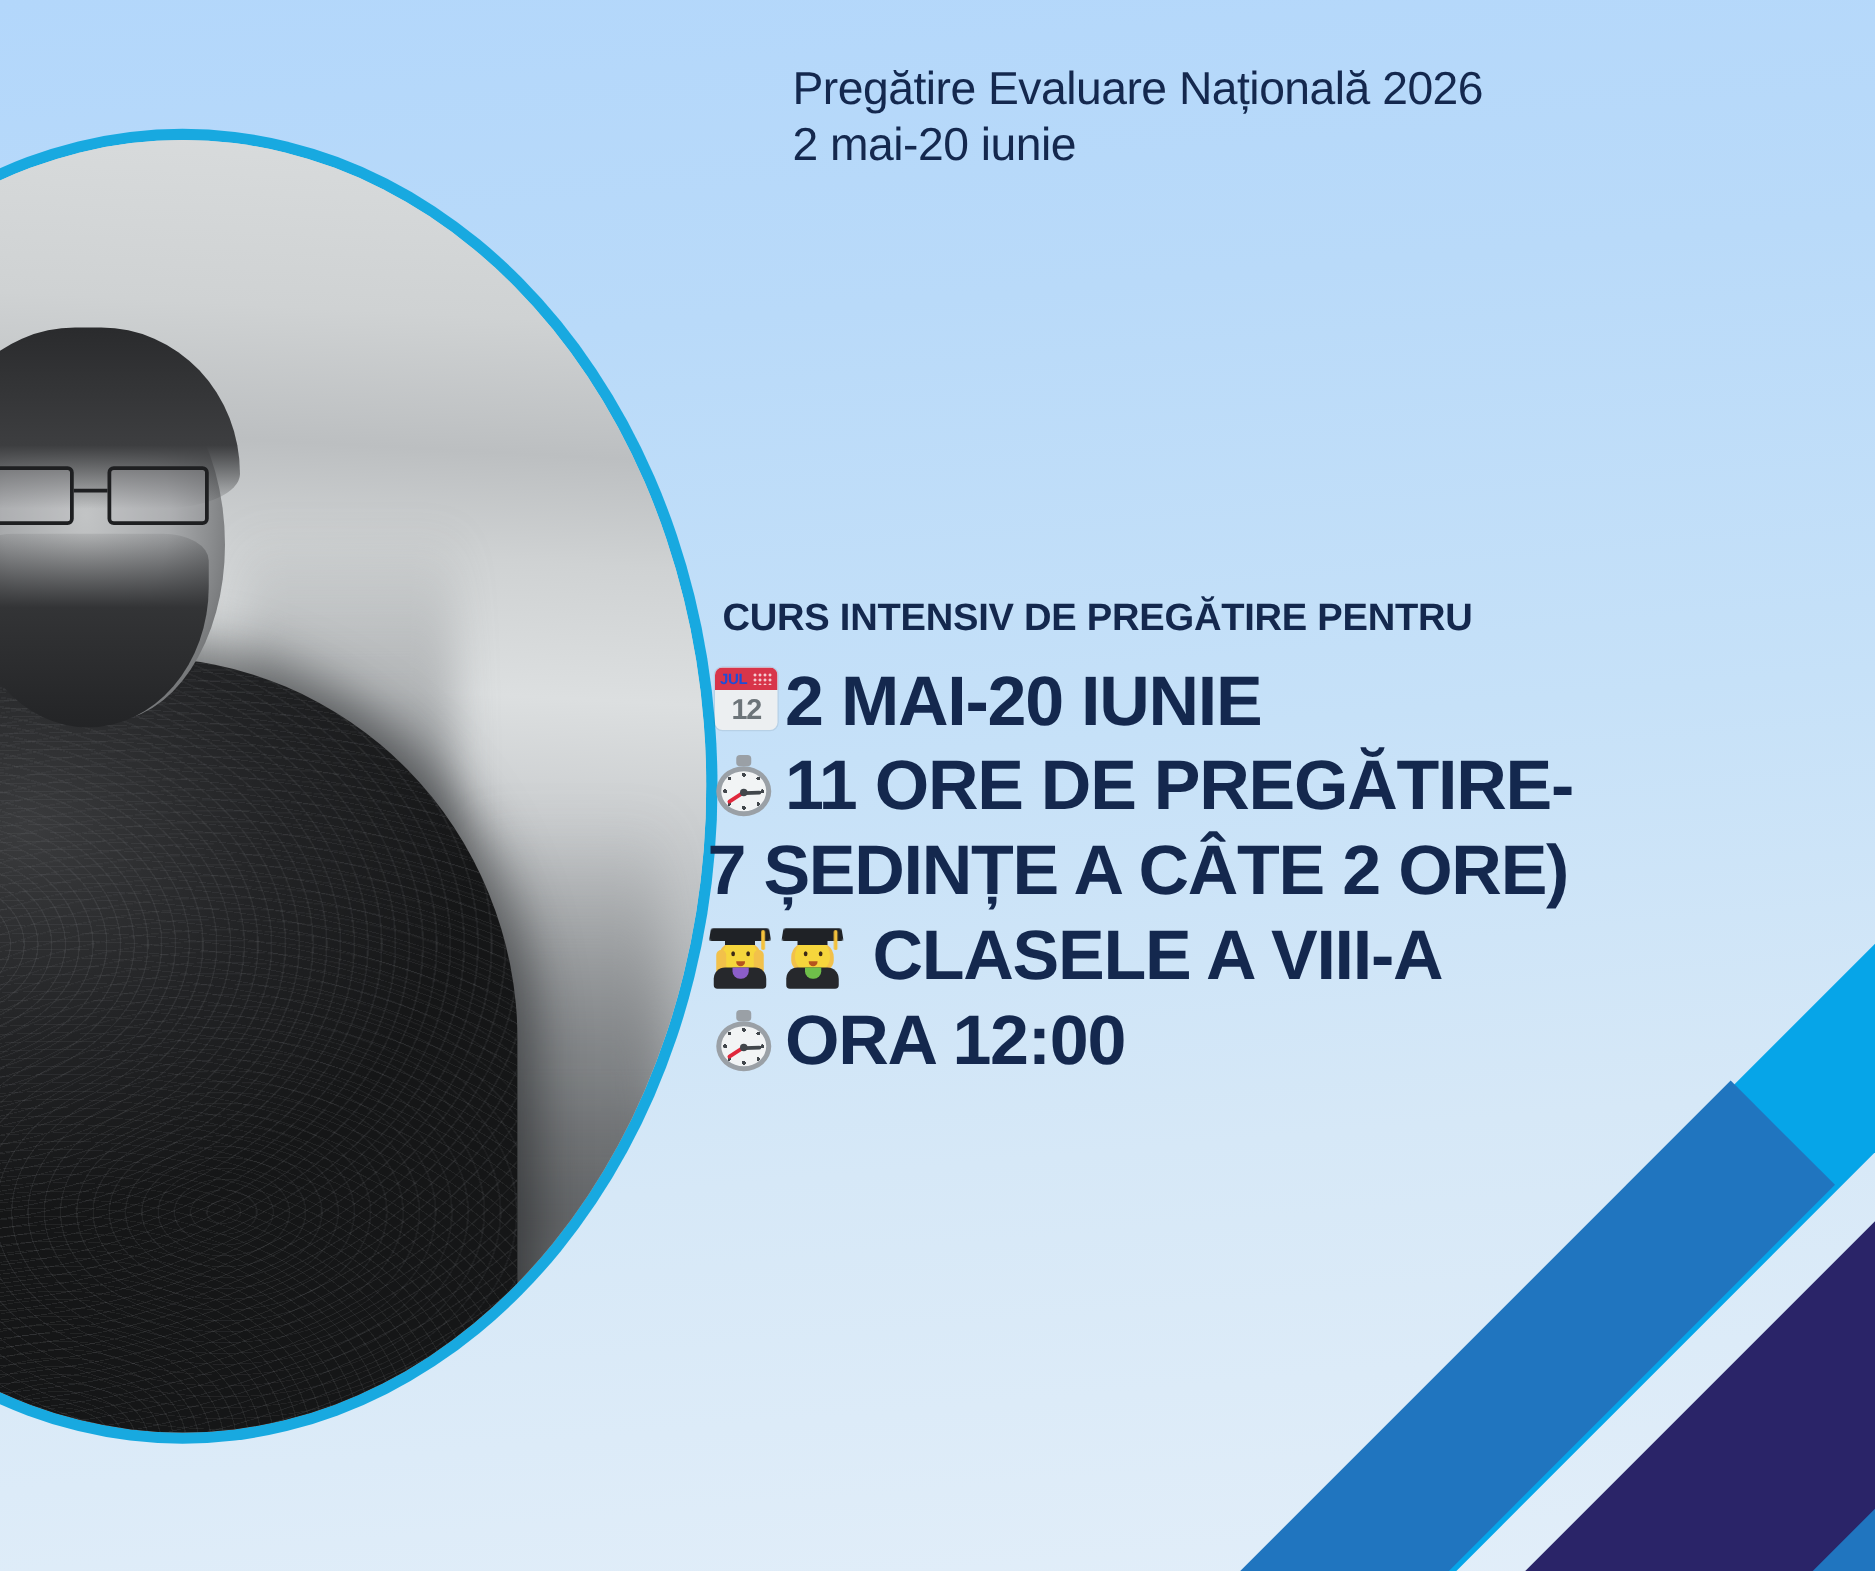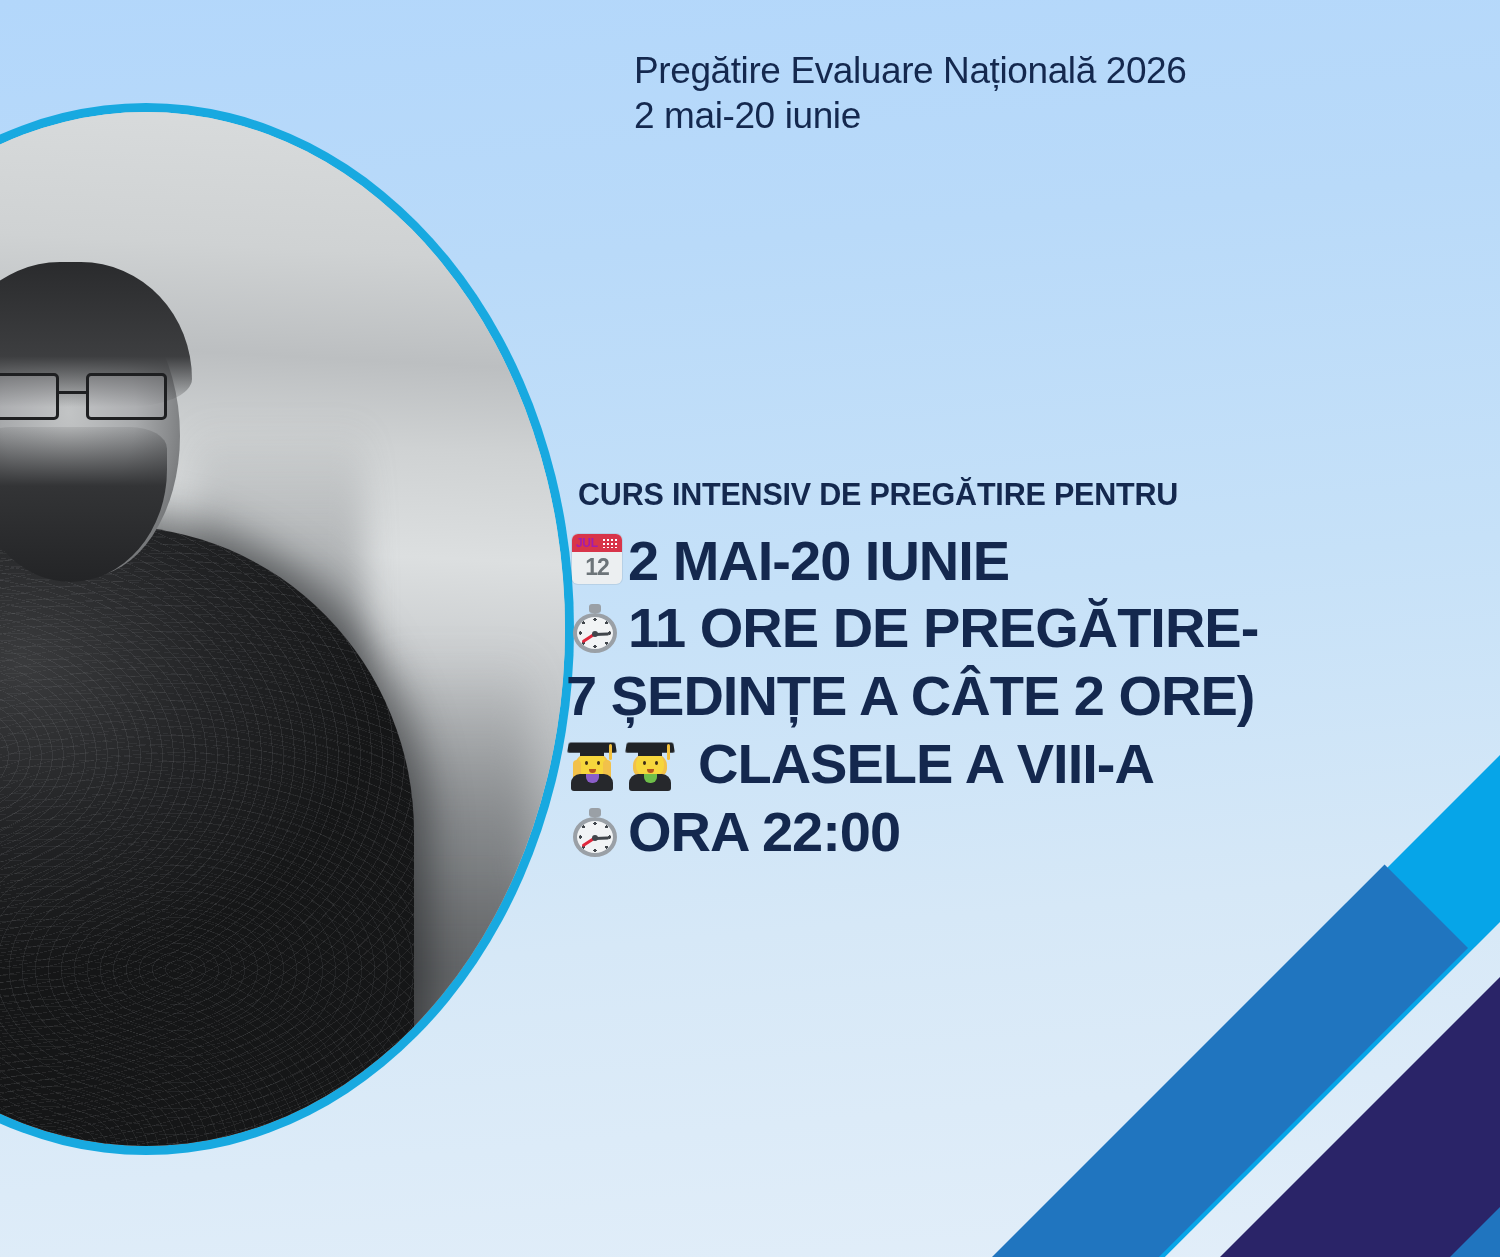--- a/index.html
+++ b/index.html
@@ -285,21 +285,21 @@
     position: absolute;
     left: 0; top: 0; right: 0;
     height: 18px;
     background: #d8354a;
   }
   .cal .cal-mon {
     position: absolute;
     left: 4px; top: 1px;
     font-size: 12px;
     font-weight: 700;
-    color: #a21caf;
+    color: #1d4ed8;
     letter-spacing: -0.3px;
     line-height: 16px;
   }
   .cal .cal-dots {
     position: absolute;
     right: 4px; top: 4px;
     width: 16px; height: 10px;
     background-image: radial-gradient(#fff 36%, rgba(255,255,255,0) 38%);
     background-size: 4px 4px;
   }
@@ -596,19 +596,19 @@
       <li class="big-line">
         <span class="emoji">
           <span class="sw">
             <span class="sw-crown"></span>
             <span class="sw-face"></span>
             <span class="sw-ticks"></span>
             <span class="sw-hand-red"></span>
             <span class="sw-hand-dark"></span>
             <span class="sw-pin"></span>
           </span>
-        </span><span>ORA 22:00</span>
+        </span><span>ORA 12:00</span>
       </li>
 
     </ul>
   </div>
 
 </div>
 
 </body></html>

